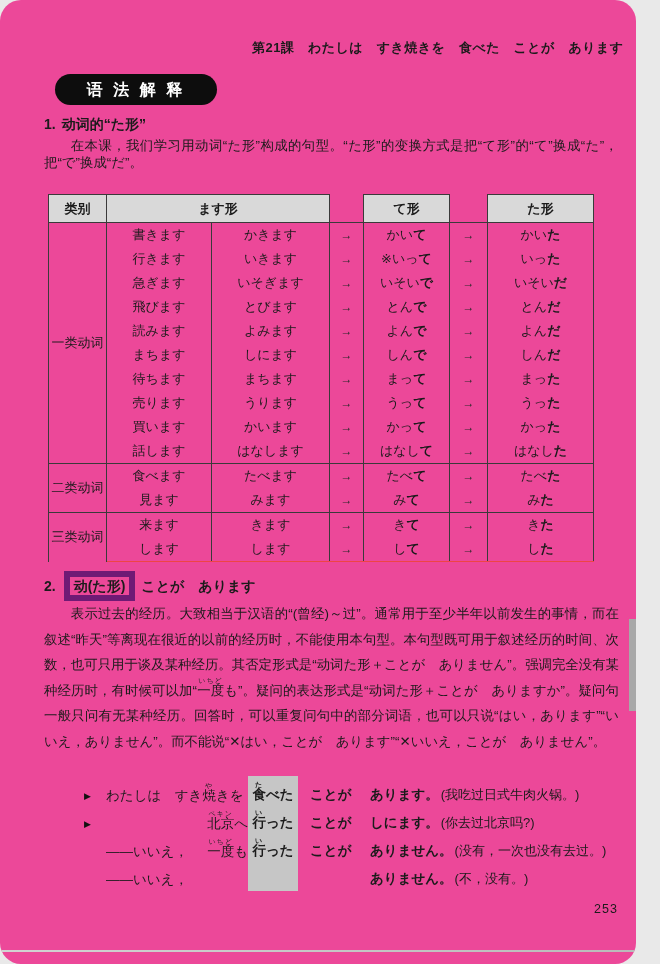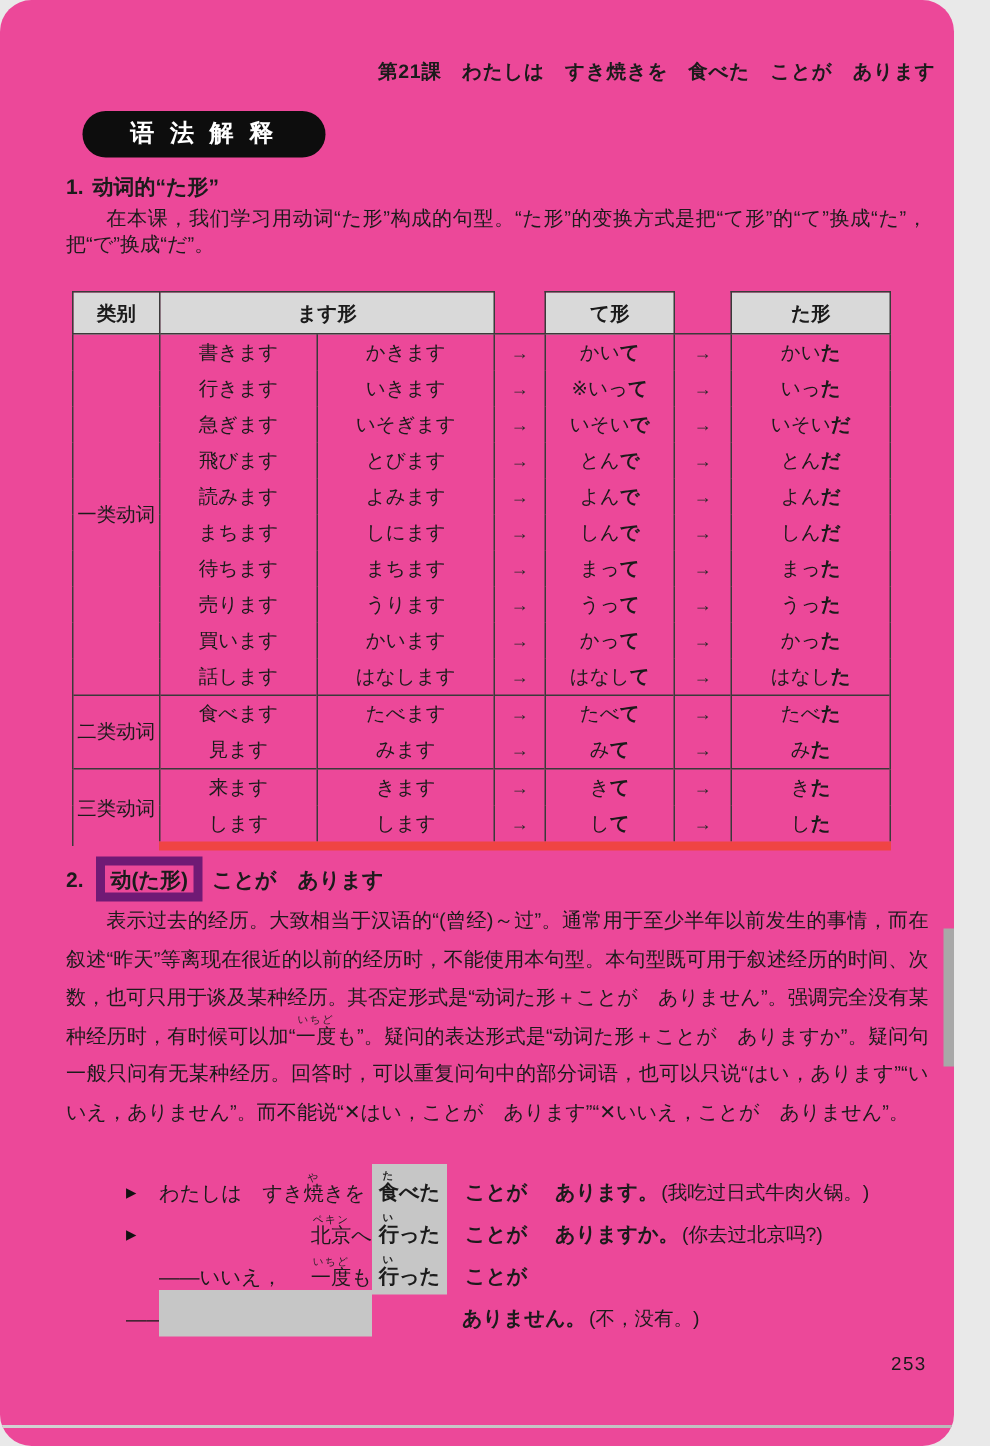--- a/index.html
+++ b/index.html
@@ -17,21 +17,21 @@
   .para1{top:137px;width:574px;line-height:17px;}
   .para2{top:601px;width:575px;line-height:25.6px;}
   
   .vtable{position:absolute;left:48px;top:194px;border-collapse:collapse;table-layout:fixed;font-size:13px;}
   .vtable td{padding:0;text-align:center;vertical-align:middle;height:24px;}
   .vtable tr.hdr td{height:27px;font-weight:700;margin-top:46px;}
   .h-box{background:#d9d9d9;border:1px solid #3a3a3a;}
   .h-gap{border:0;border-bottom:1px solid #3a3a3a;}
   .vtable tr.body td{border-left:1px solid #3a3a3a;border-right:1px solid #3a3a3a;}
   .vtable tr.gs td{border-top:1px solid #3a3a3a;}
-  .vtable tr.last td{border-bottom:6px solid #ef4444;}
+  .vtable tr.last td{border-bottom:1px solid #ef4444;}
   .vtable td.arr{font-size:12px;color:#2a2a2a;}
   .vtable b.em{font-weight:700;}
   .vtable td.cat{font-size:13px;}
   
   .examples{position:absolute;left:84px;top:779px;display:grid;
             grid-template-columns:22px 142px 50px 62px auto;grid-auto-rows:28px;align-items:end;font-size:13.5px;}
   .ex-marker{font-size:9px;padding-bottom:6px;color:#111;}
   .ex-left{display:flex;align-items:flex-end;white-space:nowrap;padding-bottom:2px;}
   .ex-left.right{justify-content:flex-end;}
   .ex-left.between{justify-content:space-between;}
@@ -220,32 +220,33 @@
     <div class="ex-marker">▶</div>
     <div class="ex-left right">
         <ruby><span>北京</span><rt>ペキン</rt></ruby>
         <span>へ</span>
       </div>
     <div class="ex-verb">
         <ruby><span>行</span><rt>い</rt></ruby>
         <span>った</span>
       </div>
     <div class="ex-kotoga">ことが</div>
-    <div class="ex-rest"><b>ありますか。</b><span class="trans">(你去过北京吗?)</span></div>
+    <div class="ex-rest"><b>しにます。</b><span class="trans">(你去过北京吗?)</span></div>
 
     <div class="ex-marker"></div>
     <div class="ex-left between">
         <span>——いいえ，</span>
         <span><ruby><span>一度</span><rt>いちど</rt></ruby><span>も</span></span>
       </div>
     <div class="ex-verb">
         <ruby><span>行</span><rt>い</rt></ruby>
         <span>った</span>
       </div>
     <div class="ex-kotoga">ことが</div>
+    <div class="ex-rest"><b>ありません。</b><span class="trans">(没有，一次也没有去过。)</span></div>
 
     <div class="ex-marker"></div>
     <div class="ex-left">
         <span>——いいえ，</span>
       </div>
     <div class="ex-verb"></div>
     <div class="ex-kotoga"></div>
     <div class="ex-rest"><b>ありません。</b><span class="trans">(不，没有。)</span></div>
   </div>
 

